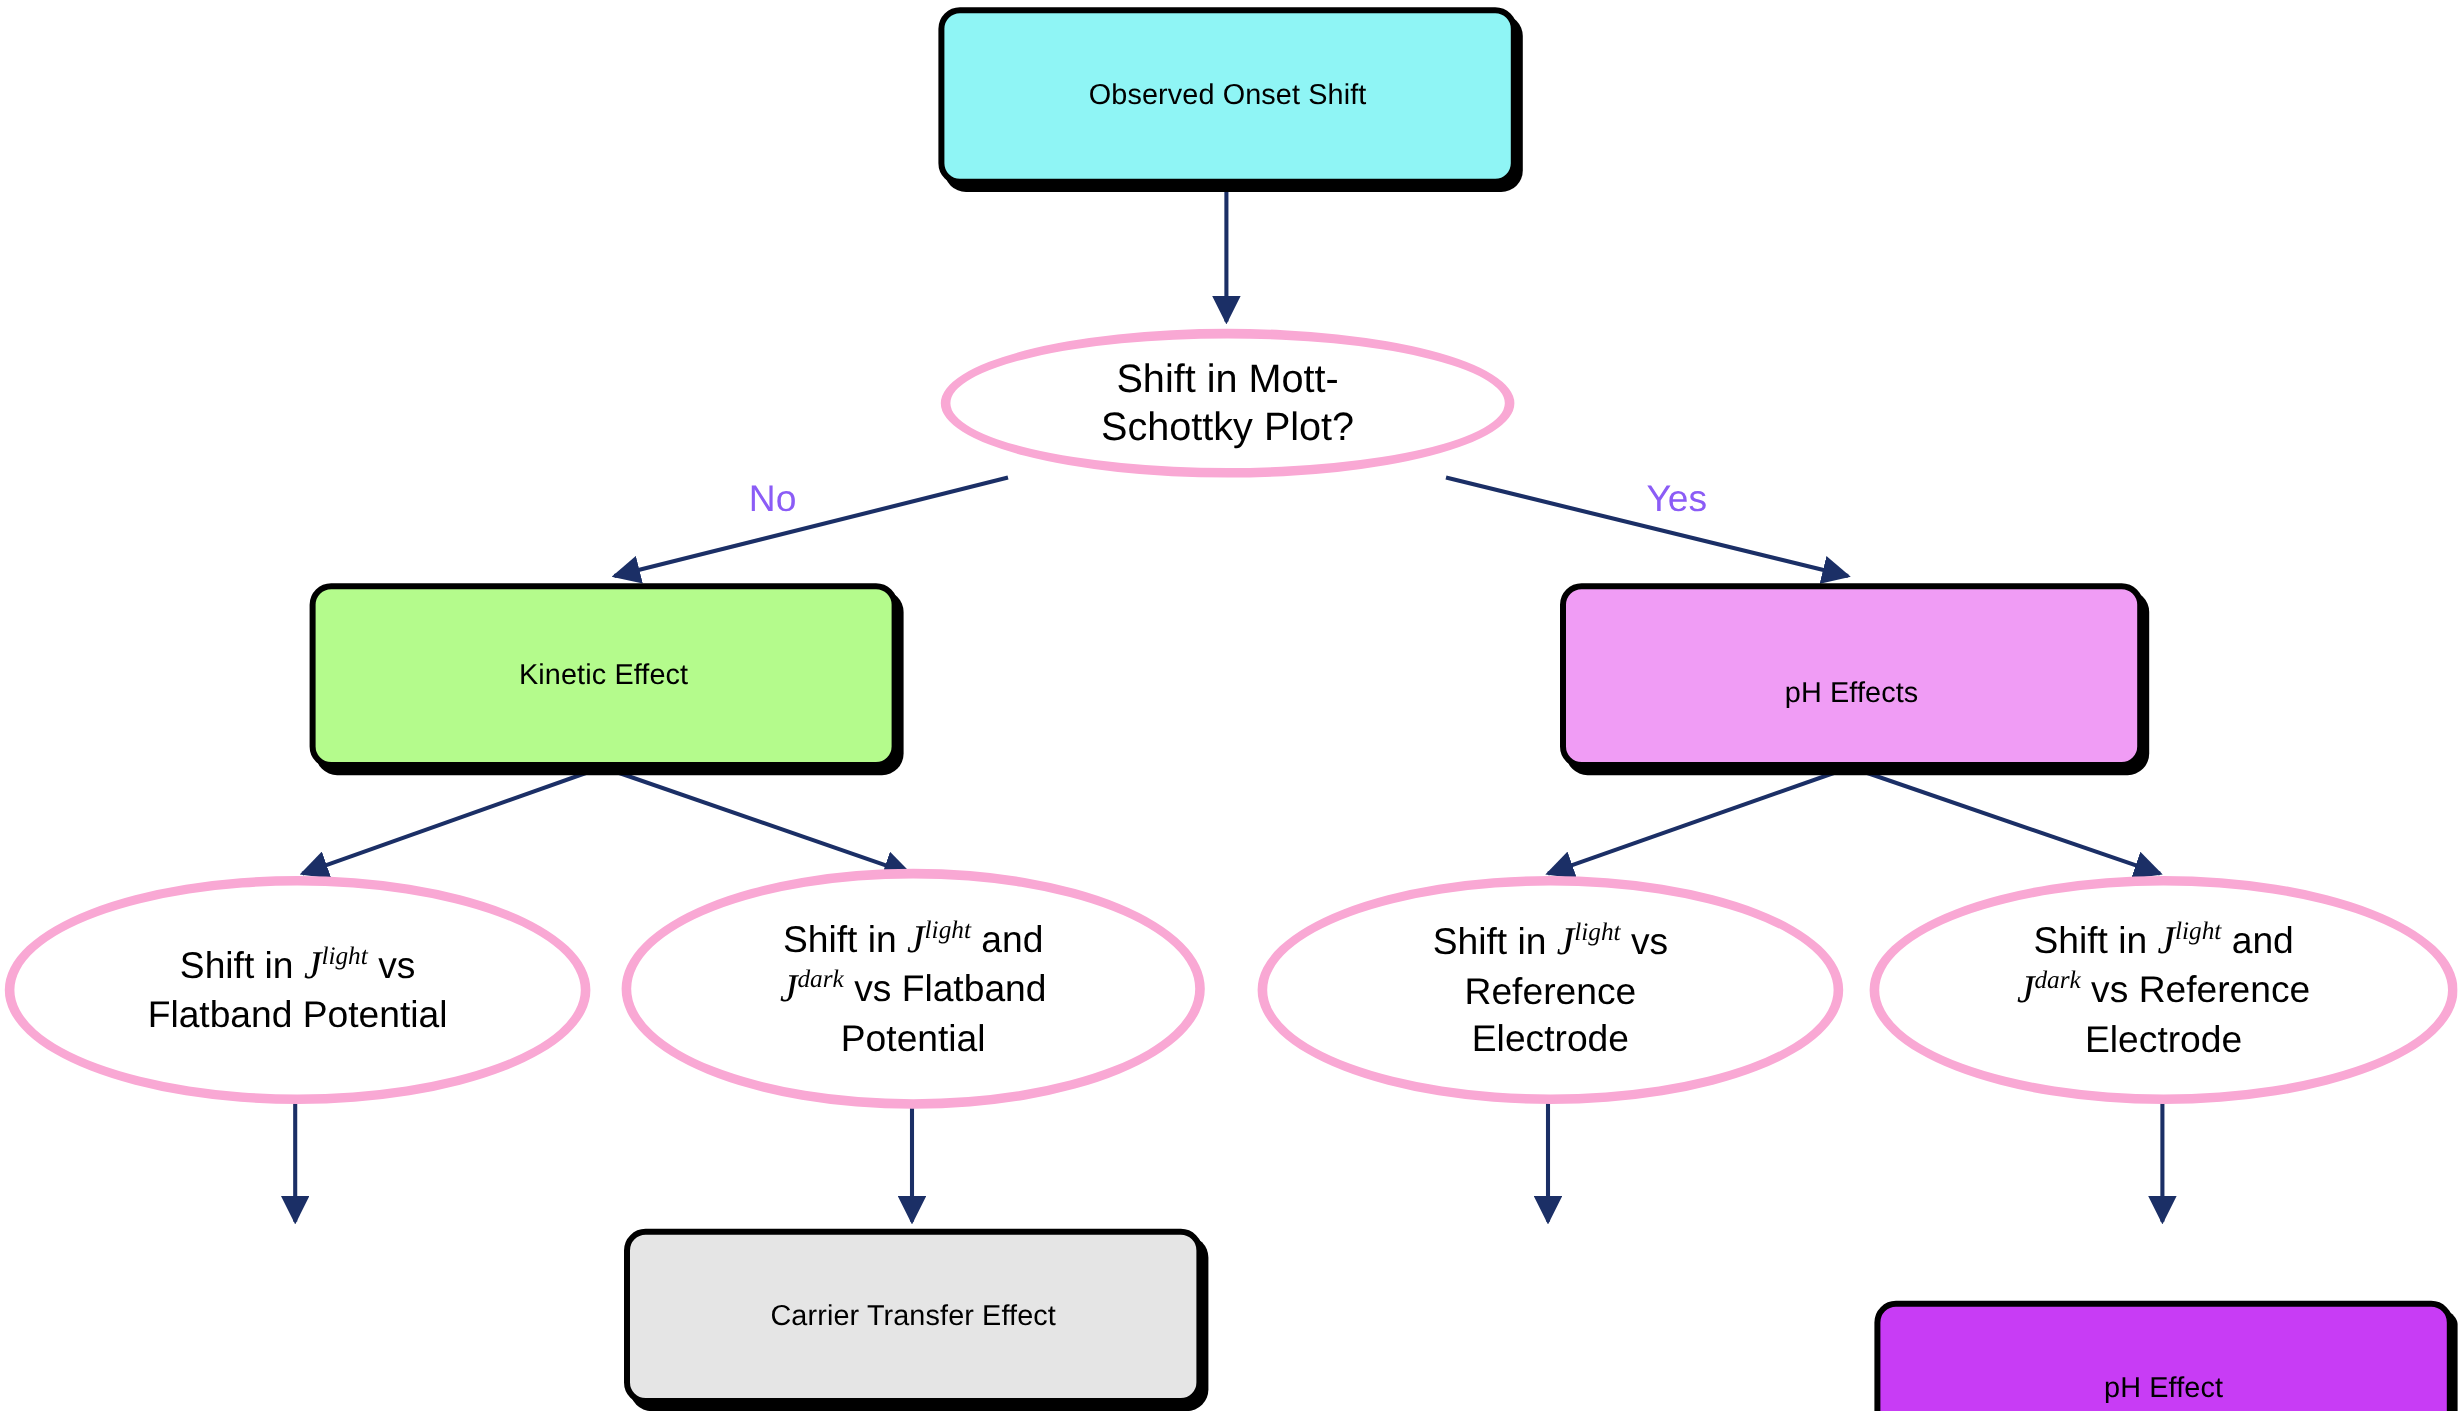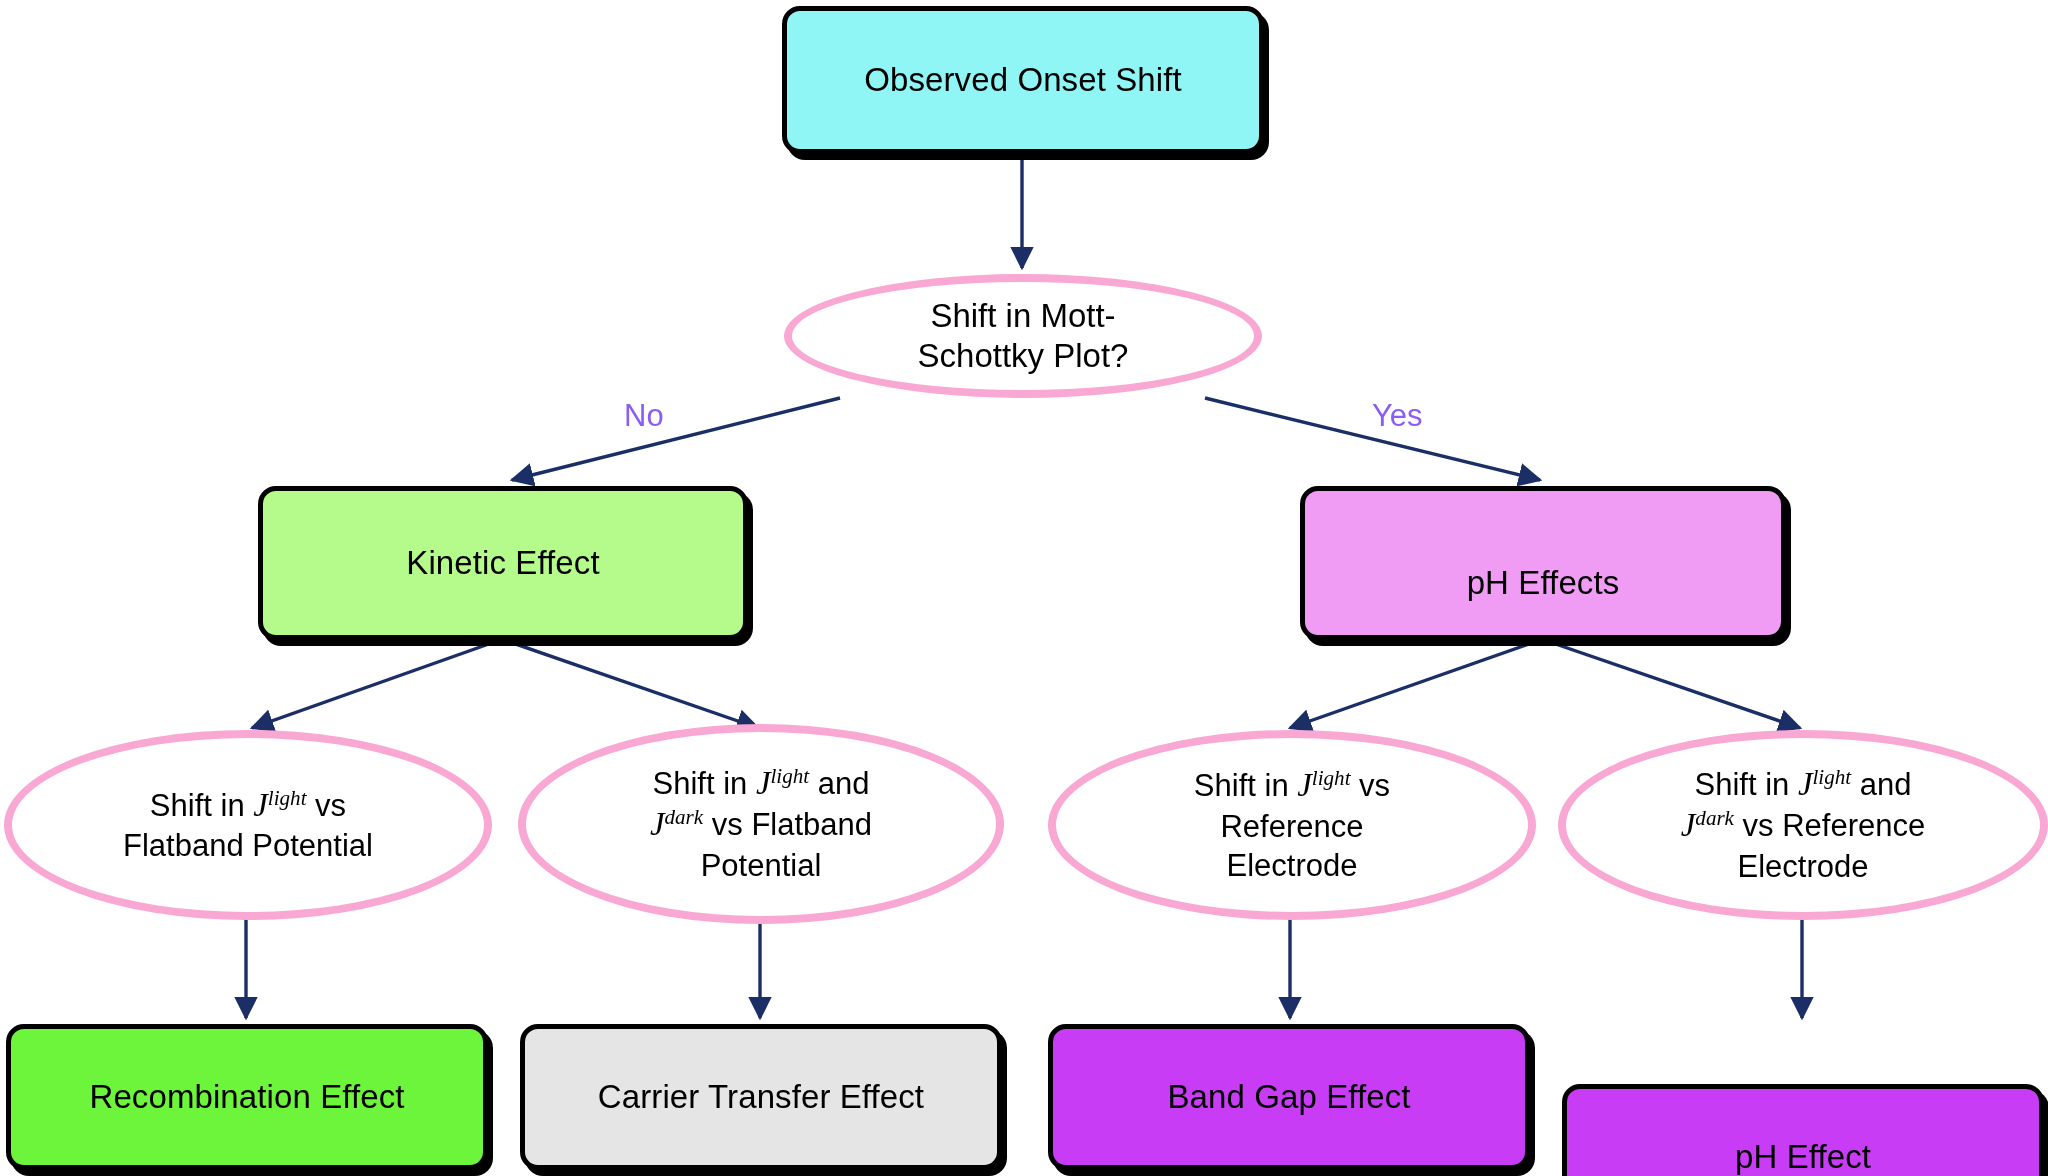--- a/index.html
+++ b/index.html
@@ -39,21 +39,21 @@
     color: #000000;
     z-index: 3;
   }
 
   .proc {
     border: 5px solid #000000;
     border-radius: 18px;
     box-shadow: 5px 6px 0 0 #000000;
   }
   .proc .nlabel {
-    font-size: 33px;
+    font-size: 24px;
     line-height: 1.22;
     letter-spacing: .1px;
     padding: 0 12px;
   }
 
   .ellipse {
     border: 8px solid #f9a8d4;
     border-radius: 50%;
     background: #ffffff;
   }
@@ -174,29 +174,23 @@
   </div>
 
   <div class="node ellipse" style="left:1558px; top:730px; width:490px; height:190px;">
     <div class="nlabel">
       <span>Shift in </span><span class="mvar">J</span><span class="msup">light</span><span> and</span><br>
       <span class="mvar">J</span><span class="msup">dark</span><span> vs Reference</span><br>
       <span>Electrode</span>
     </div>
   </div>
 
-  <div class="node proc" style="left:6px; top:1024px; width:482px; height:146px; background:#6df53c;">
-    <div class="nlabel">Recombination Effect</div>
-  </div>
 
   <div class="node proc" style="left:520px; top:1024px; width:482px; height:146px; background:#e5e5e5;">
     <div class="nlabel">Carrier Transfer Effect</div>
   </div>
 
-  <div class="node proc" style="left:1048px; top:1024px; width:482px; height:146px; background:#c83cf5;">
-    <div class="nlabel">Band Gap Effect</div>
-  </div>
 
   <div class="node proc" style="left:1562px; top:1084px; width:482px; height:146px; background:#c83cf5;">
     <div class="nlabel">pH Effect</div>
   </div>
 
 </div>
 
 </body></html>

